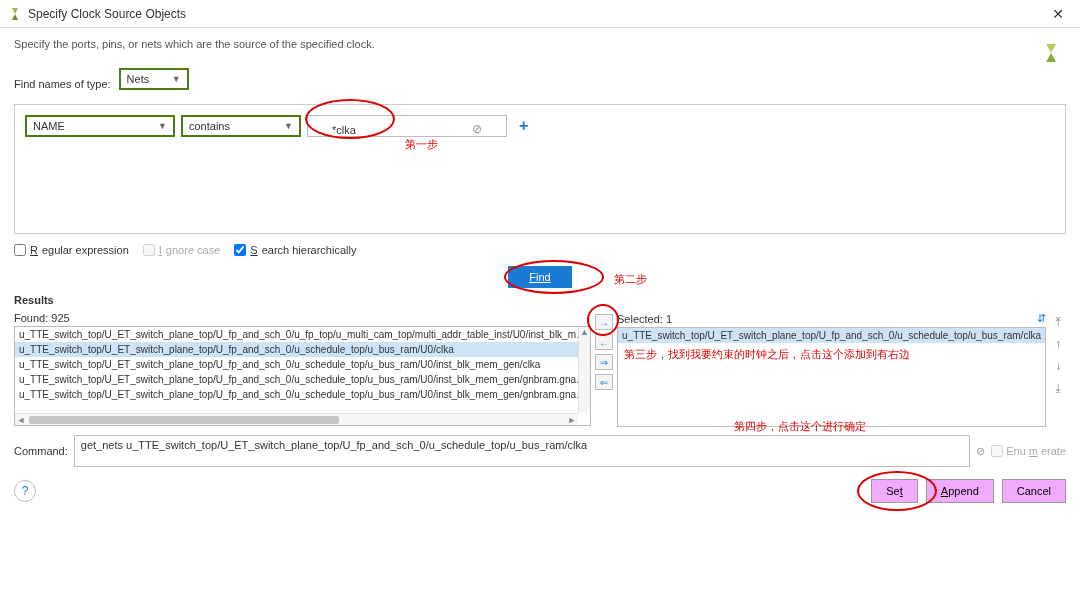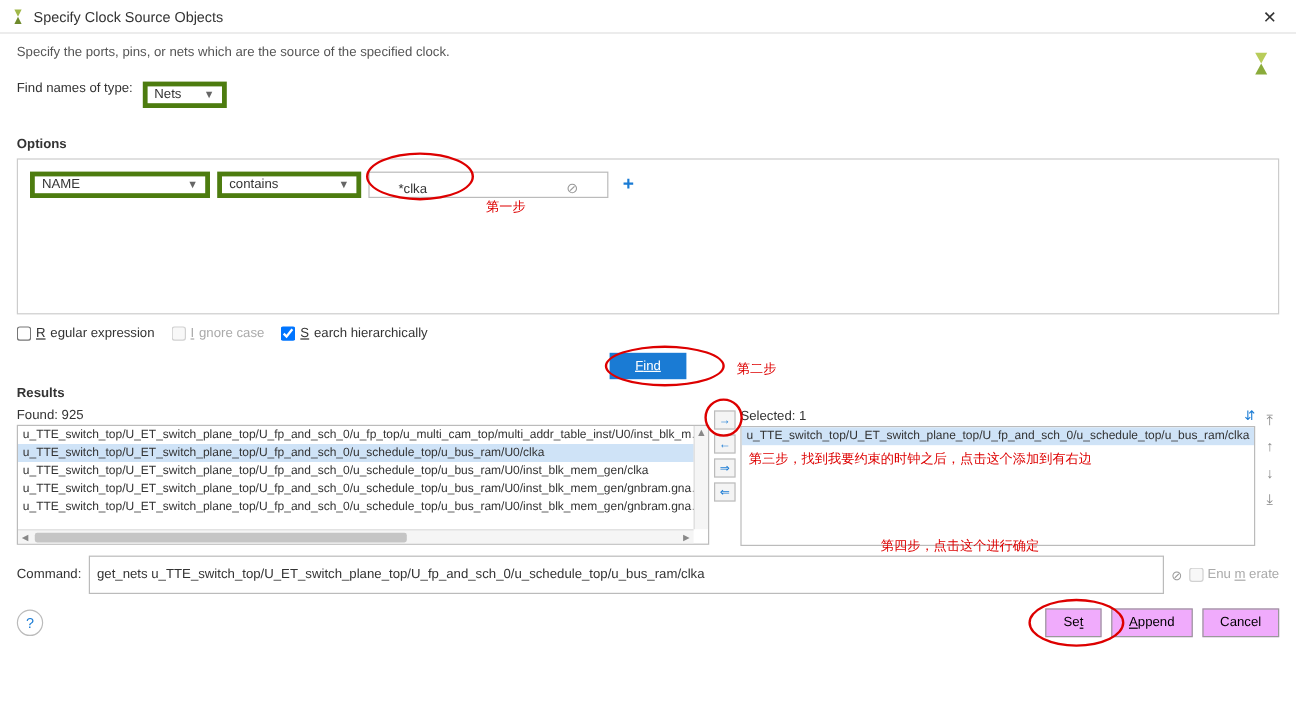--- a/index.html
+++ b/index.html
@@ -7,24 +7,24 @@
 
 .titlebar { height: 28px; background: #fff; border-bottom: 1px solid #e0e0e0; display: flex; align-items: center; padding: 0 8px; }
 .titlebar .icon { width: 14px; height: 14px; margin-right: 6px; }
 .titlebar .title { flex: 1; font-size: 12px; }
 .titlebar .close { font-size: 14px; cursor: pointer; padding: 0 8px; }
 
 .content { padding: 10px 14px; position: relative; }
 .subtitle { font-size: 11px; color: #555; margin-bottom: 18px; }
 .logo-right { position: absolute; top: 14px; right: 18px; width: 22px; height: 22px; }
 
-.row { display: flex; align-items: flex-start; margin-bottom: 24px; }
+.row { display: flex; align-items: flex-end; margin-bottom: 14px; }
 .row label.lbl { font-size: 11px; color: #333; margin-right: 8px; }
 
-.select-wrap { position: relative; display: inline-flex; align-items: center; border: 4px solid #4d7c0f; background: #fff; height: 22px; padding: 0 6px; font-size: 11px; }
+.select-wrap { position: relative; display: inline-flex; align-items: center; border: 2px solid #4d7c0f; background: #fff; height: 22px; padding: 0 6px; font-size: 11px; }
 .select-wrap .caret { margin-left: auto; padding-left: 6px; color: #666; font-size: 9px; }
 
 .section-label { font-weight: bold; font-size: 11px; margin: 12px 0 6px 0; }
 
 .options-box { border: 1px solid #ccc; padding: 10px; min-height: 130px; position: relative; }
 .options-row { display: flex; align-items: center; gap: 6px; }
 .options-box .select-wrap.name { width: 150px; }
 .options-box .select-wrap.match { width: 120px; }
 .text-input { border: 1px solid #bbb; height: 22px; padding: 0 24px; font-size: 11px; width: 200px; display: flex; align-items: flex-end; }
 .text-input .clear { margin-left: auto; color: #999; cursor: pointer; font-size: 12px; }
@@ -59,21 +59,21 @@
 .mid-btns .mbtn { width: 18px; height: 16px; border: 1px solid #bbb; background: #f4f4f4; font-size: 10px; display: flex; align-items: center; justify-content: center; color: #1a7bd4; cursor: pointer; }
 .right-side-btns { display: flex; flex-direction: column; gap: 6px; padding-top: 2px; }
 .right-side-btns .sbtn { width: 16px; height: 16px; color: #888; font-size: 12px; cursor: pointer; display: flex; align-items: center; justify-content: center; }
 .sel-listbox { border: 1px solid #bbb; height: 100px; font-size: 10px; overflow: hidden; }
 .sel-listbox .item { padding: 2px 4px; white-space: nowrap; overflow: hidden; text-overflow: ellipsis; }
 .sel-listbox .item.sel { background: #cfe3f7; }
 .sel-listbox .annot-in { color: #d00; font-size: 11px; padding: 4px 6px; }
 .filter-icon { color: #1a7bd4; font-size: 11px; margin-left: auto; }
 
 .command-row { display: flex; align-items: center; gap: 6px; margin-top: 8px; }
-.command-row .cmd-in { flex: 1; border: 1px solid #bbb; height: 22px; padding: 15px 6px; font-size: 11px; display: flex; align-items: center; }
+.command-row .cmd-in { flex: 1; border: 1px solid #bbb; height: 22px; padding: 15px 6px; font-size: 11px; display: flex; align-items: flex-end; }
 .enum-lbl { color: #aaa; font-size: 11px; display: flex; align-items: center; gap: 3px; }
 .enum-lbl input { width: 12px; height: 12px; }
 
 .footer { display: flex; align-items: center; gap: 8px; margin-top: 12px; position: relative; }
 .help-btn { width: 22px; height: 22px; border: 1px solid #bbb; border-radius: 50%; display: flex; align-items: center; justify-content: center; color: #1a7bd4; cursor: pointer; font-size: 12px; }
 .footer .spacer { flex: 1; }
 .footer .btn { border: 1px solid #999; background: #f0abfc; height: 24px; padding: 0 14px; font-size: 11px; cursor: pointer; }
 
 u.mn { text-decoration: underline; }
 </style>
@@ -101,21 +101,20 @@
   <div class="subtitle">Specify the ports, pins, or nets which are the source of the specified clock.</div>
 
   <div class="row">
     <label class="lbl"><span>Find names of type:</span></label>
     <div class="select-wrap" style="width:70px">
       <span>Nets</span>
       <span class="caret">▼</span>
     </div>
   </div>
 
-  <div class="section-label">Options</div>
   <div class="options-box">
     <div class="options-row">
       <div class="select-wrap name">
         <span>NAME</span>
         <span class="caret">▼</span>
       </div>
       <div class="select-wrap match">
         <span>contains</span>
         <span class="caret">▼</span>
       </div>

